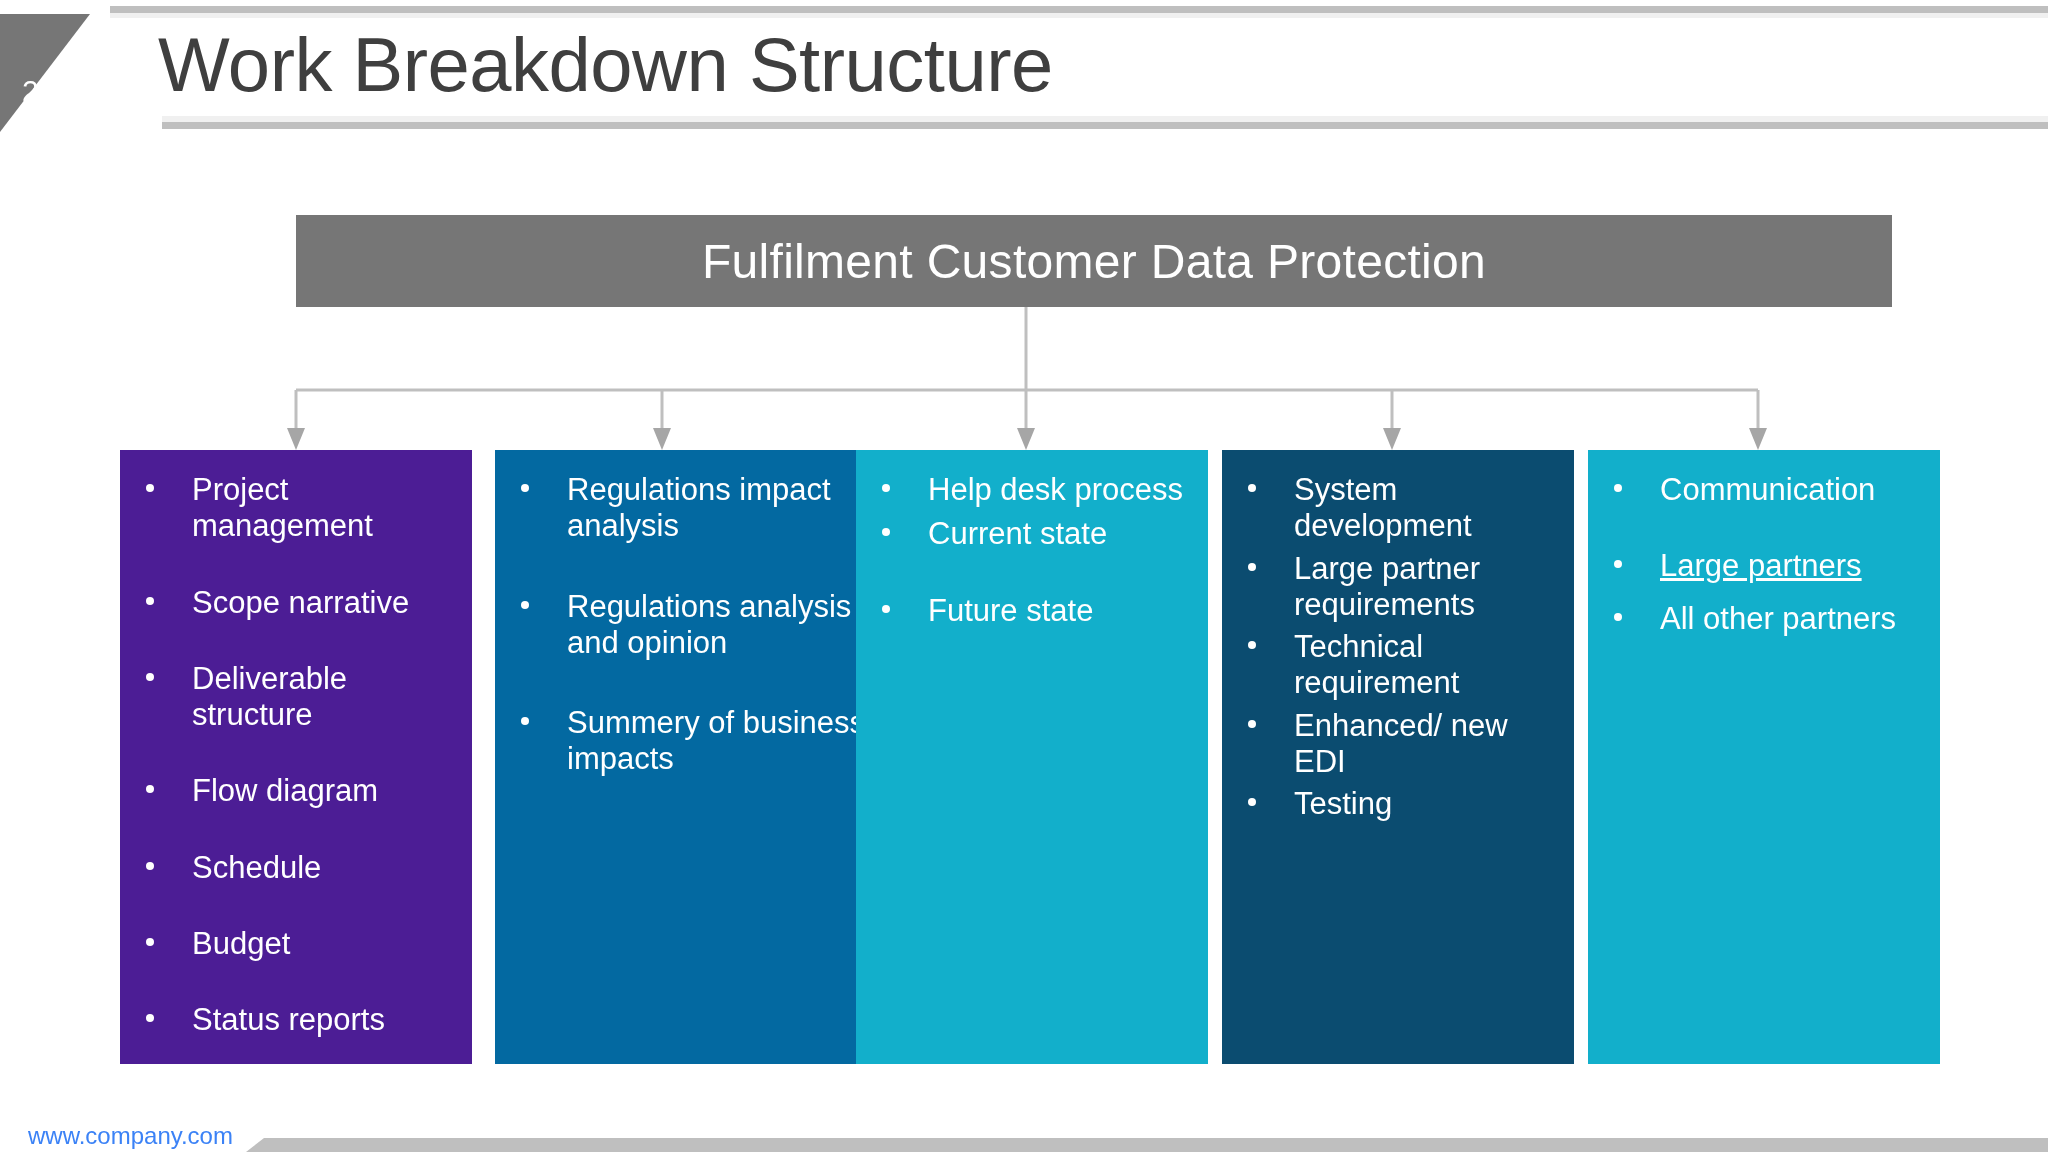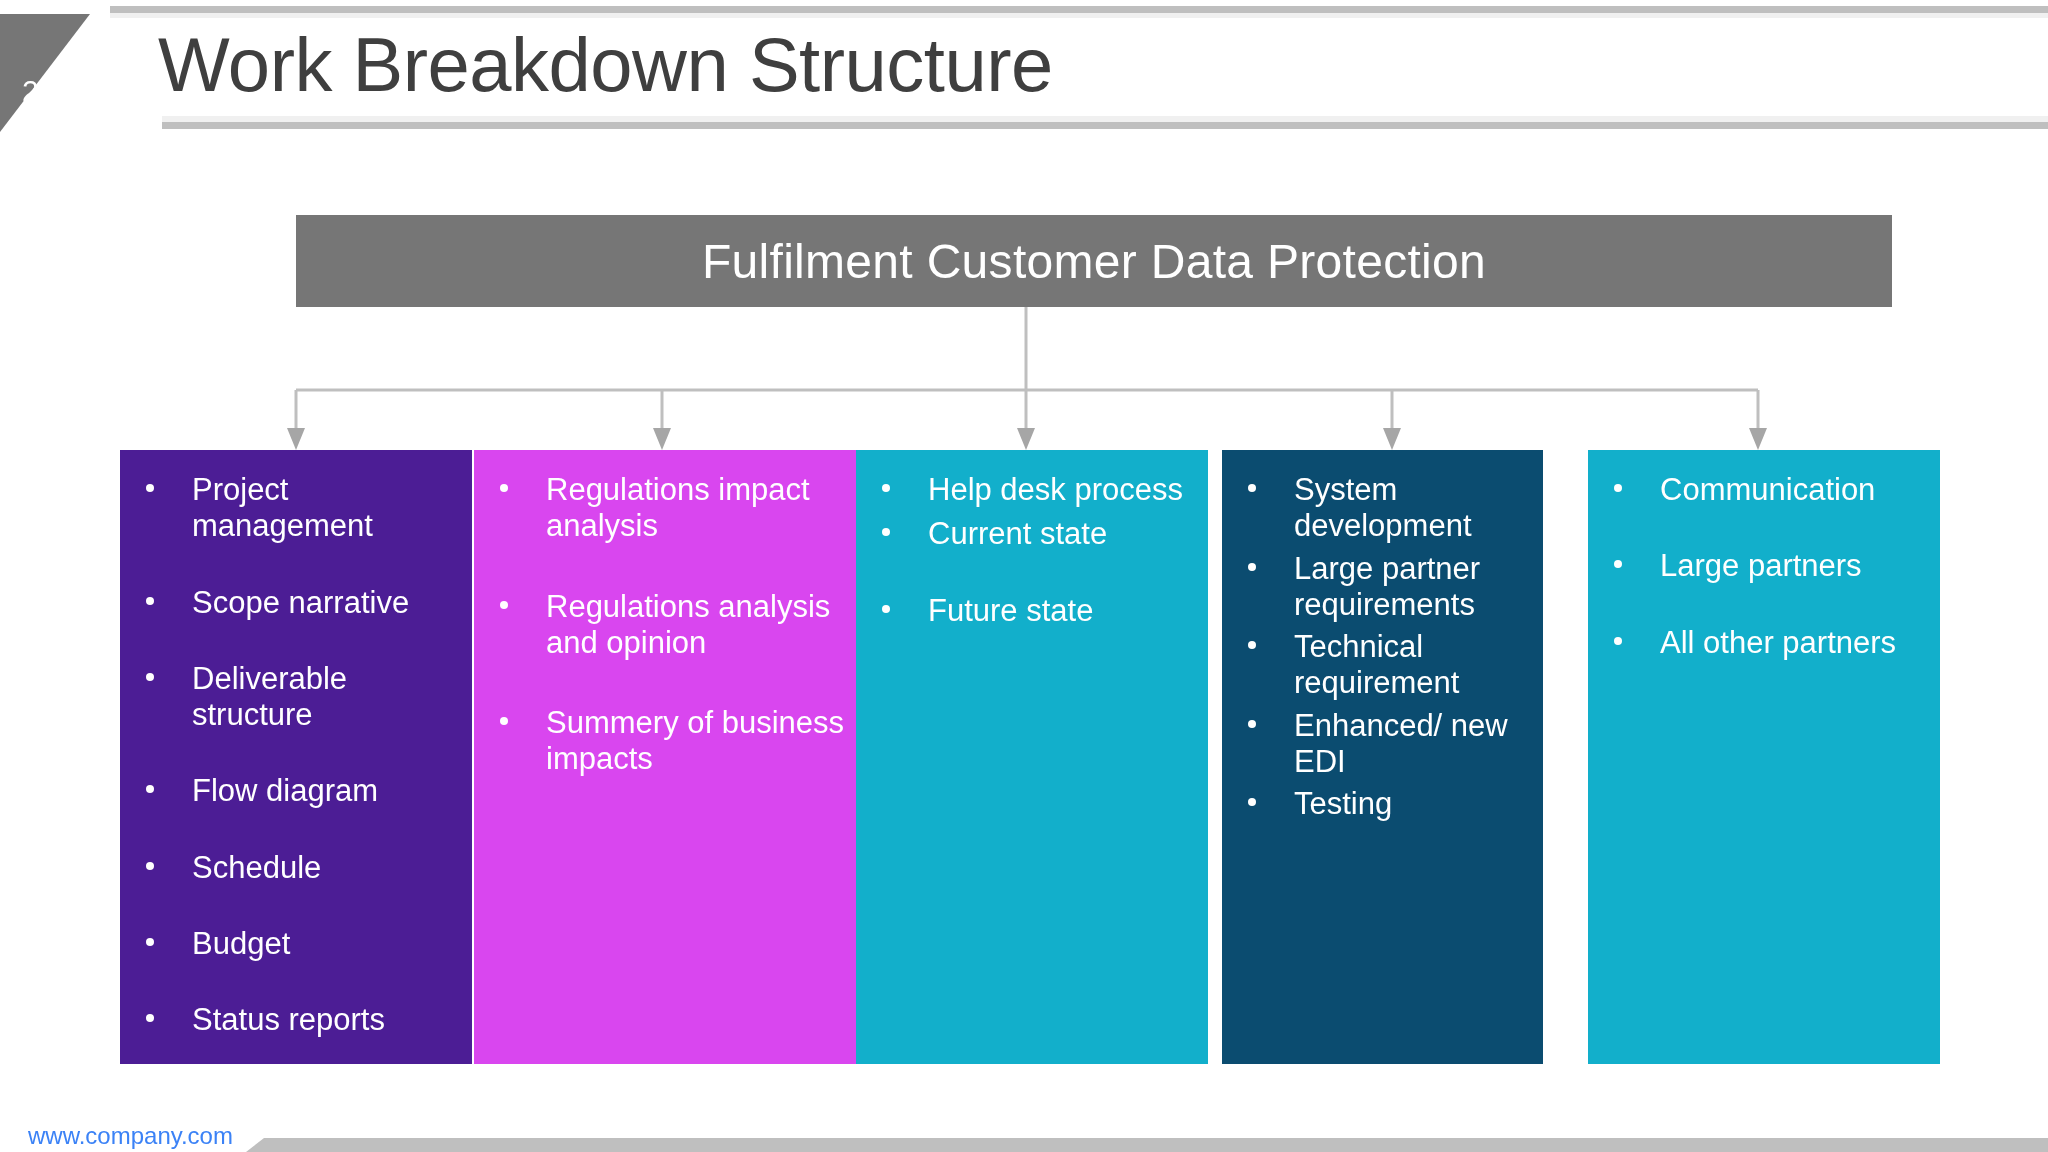--- a/index.html
+++ b/index.html
@@ -193,46 +193,46 @@
       <ul>
         <li style="margin-bottom: 40px;"><span class="bullet"></span><span>Project management</span></li>
         <li style="margin-bottom: 40px;"><span class="bullet"></span><span>Scope narrative</span></li>
         <li style="margin-bottom: 40px;"><span class="bullet"></span><span>Deliverable structure</span></li>
         <li style="margin-bottom: 40px;"><span class="bullet"></span><span>Flow diagram</span></li>
         <li style="margin-bottom: 40px;"><span class="bullet"></span><span>Schedule</span></li>
         <li style="margin-bottom: 40px;"><span class="bullet"></span><span>Budget</span></li>
         <li style="margin-bottom: 40px;"><span class="bullet"></span><span>Status reports</span></li>
       </ul>
     </div>
-    <div class="wbs-col" style="left: 474px; width: 412px; background: #d946ef;">
+    <div class="wbs-col" style="left: 495px; width: 412px; background: #0369a1;">
       <ul>
         <li style="margin-bottom: 44px;"><span class="bullet"></span><span>Regulations impact analysis</span></li>
         <li style="margin-bottom: 44px;"><span class="bullet"></span><span>Regulations analysis and opinion</span></li>
         <li style="margin-bottom: 0px;"><span class="bullet"></span><span>Summery of business impacts</span></li>
       </ul>
     </div>
     <div class="wbs-col" style="left: 856px; width: 352px; background: rgb(18, 175, 203);">
       <ul>
         <li style="margin-bottom: 8px;"><span class="bullet"></span><span>Help desk process</span></li>
         <li style="margin-bottom: 40px;"><span class="bullet"></span><span>Current state</span></li>
         <li style="margin-bottom: 0px;"><span class="bullet"></span><span>Future state</span></li>
       </ul>
     </div>
-    <div class="wbs-col" style="left: 1222px; width: 321px; background: rgb(11, 76, 112);">
+    <div class="wbs-col" style="left: 1222px; width: 352px; background: rgb(11, 76, 112);">
       <ul>
         <li style="margin-bottom: 6px;"><span class="bullet"></span><span>System development</span></li>
         <li style="margin-bottom: 6px;"><span class="bullet"></span><span>Large partner requirements</span></li>
         <li style="margin-bottom: 6px;"><span class="bullet"></span><span>Technical requirement</span></li>
         <li style="margin-bottom: 6px;"><span class="bullet"></span><span>Enhanced/ new EDI</span></li>
         <li style="margin-bottom: 0px;"><span class="bullet"></span><span>Testing</span></li>
       </ul>
     </div>
     <div class="wbs-col" style="left: 1588px; width: 352px; background: rgb(18, 175, 203);">
       <ul>
         <li style="margin-bottom: 40px;"><span class="bullet"></span><span>Communication</span></li>
-        <li style="margin-bottom: 40px;"><span class="bullet"></span><span>Large partners</span></li>
+        <li style="margin-bottom: 16px; text-decoration: underline;"><span class="bullet"></span><span>Large partners</span></li>
         <li style="margin-bottom: 40px;"><span class="bullet"></span><span>All other partners</span></li>
       </ul>
     </div>
   </div>
 
 <div id="footer-url">www.company.com</div>
 <div id="footer-band"></div>
 
 </body></html>

